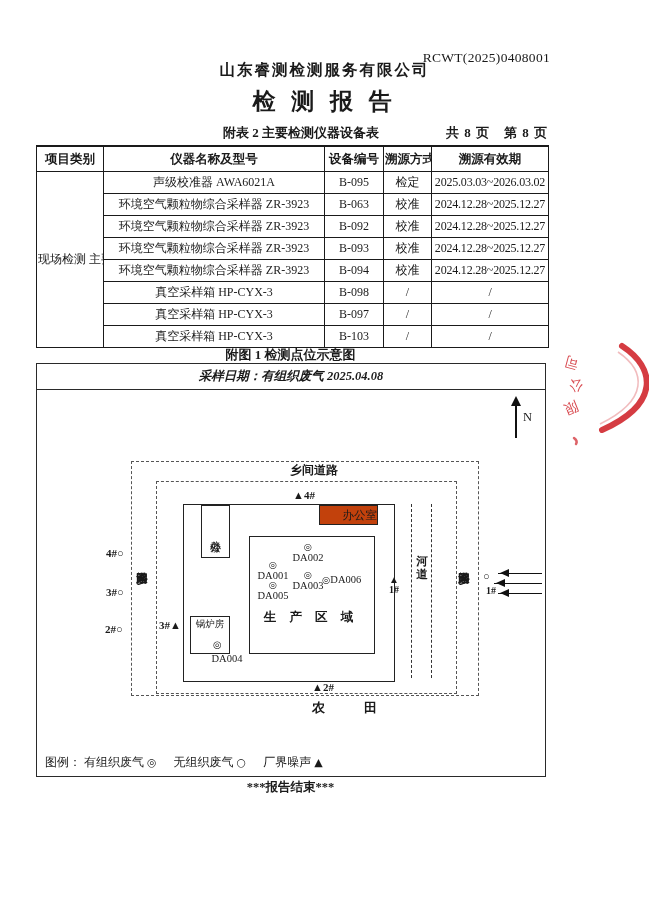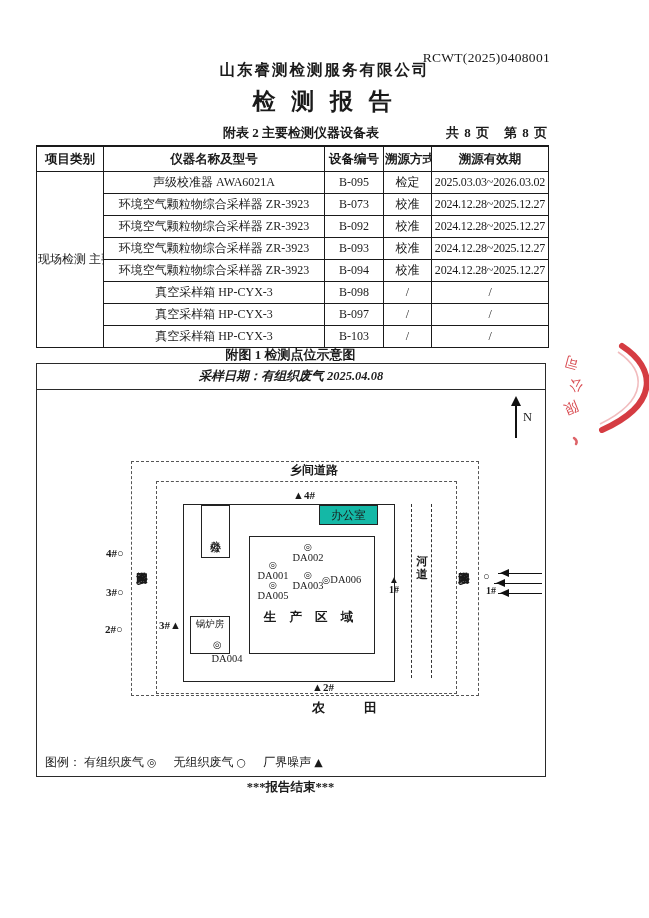--- a/index.html
+++ b/index.html
@@ -39,22 +39,22 @@
   .vtext{writing-mode:vertical-rl;text-orientation:upright;font-size:11.5px;font-weight:bold;line-height:14px;}
   .road-left{left:98px;top:199px;}
   .road-right{left:420px;top:199px;}
   .river-line1{left:374px;top:140px;height:174px;width:0;border-left:1.4px dashed #333;}
   .river-line2{left:394px;top:140px;height:174px;width:0;border-left:1.4px dashed #333;}
   .river-label{left:378px;top:182px;letter-spacing:13px;}
   .factory{left:146px;top:140px;width:210px;height:176px;border:1.6px solid #222;}
   .office-building{left:164px;top:141px;width:27px;height:51px;border:1.3px solid #222;background:#fff;
                    display:flex;align-items:center;justify-content:center;z-index:2;}
   .office-building span{position:static;writing-mode:vertical-rl;text-orientation:upright;font-size:11px;line-height:12px;}
-  .office-room{left:282px;top:141px;width:57px;height:18px;border:1.3px solid #222;background:#14b8a6;
-               line-height:18px;text-align:center;font-size:11.5px;z-index:2;}
+  .office-room{left:282px;top:141px;width:57px;height:18px;border:1.3px solid #222;background:#c2410c;
+               line-height:18px;text-align:right;font-size:11.5px;z-index:2;}
   .production{left:212px;top:172px;width:124px;height:116px;border:1.3px solid #222;}
   .prod-label{left:212px;top:245px;width:124px;text-align:center;font-size:12.5px;font-weight:bold;letter-spacing:5px;}
   .boiler{left:153px;top:252px;width:38px;height:36px;border:1.3px solid #222;}
   .boiler-label{left:0;top:1px;width:100%;text-align:center;font-size:9.5px;}
   .boiler-sym{left:22px;top:22px;font-size:10px;font-family:"DejaVu Sans",sans-serif;}
   .pt{text-align:center;width:44px;line-height:10px;z-index:3;}
   .pt .sym{position:static;font-size:9.5px;font-family:"DejaVu Sans",sans-serif;display:block;}
   .pt .plabel{position:static;font-size:10.5px;font-family:"Liberation Serif",serif;display:block;margin-top:1px;}
   .pt-h{line-height:11px;white-space:nowrap;z-index:3;}
   .pt-h .sym{position:static;font-size:9.5px;font-family:"DejaVu Sans",sans-serif;}
@@ -108,21 +108,21 @@
       <tr>
         <td class="cat" rowspan="8">现场检测
 主要仪器</td>
         <td>声级校准器 AWA6021A</td>
         <td>B-095</td>
         <td>检定</td>
         <td class="date">2025.03.03~2026.03.02</td>
       </tr>
       <tr>
         <td>环境空气颗粒物综合采样器 ZR-3923</td>
-        <td>B-073</td>
+        <td>B-063</td>
         <td>校准</td>
         <td class="date">2024.12.28~2025.12.27</td>
       </tr>
       <tr>
         <td>环境空气颗粒物综合采样器 ZR-3923</td>
         <td>B-092</td>
         <td>校准</td>
         <td class="date">2024.12.28~2025.12.27</td>
       </tr>
       <tr>

